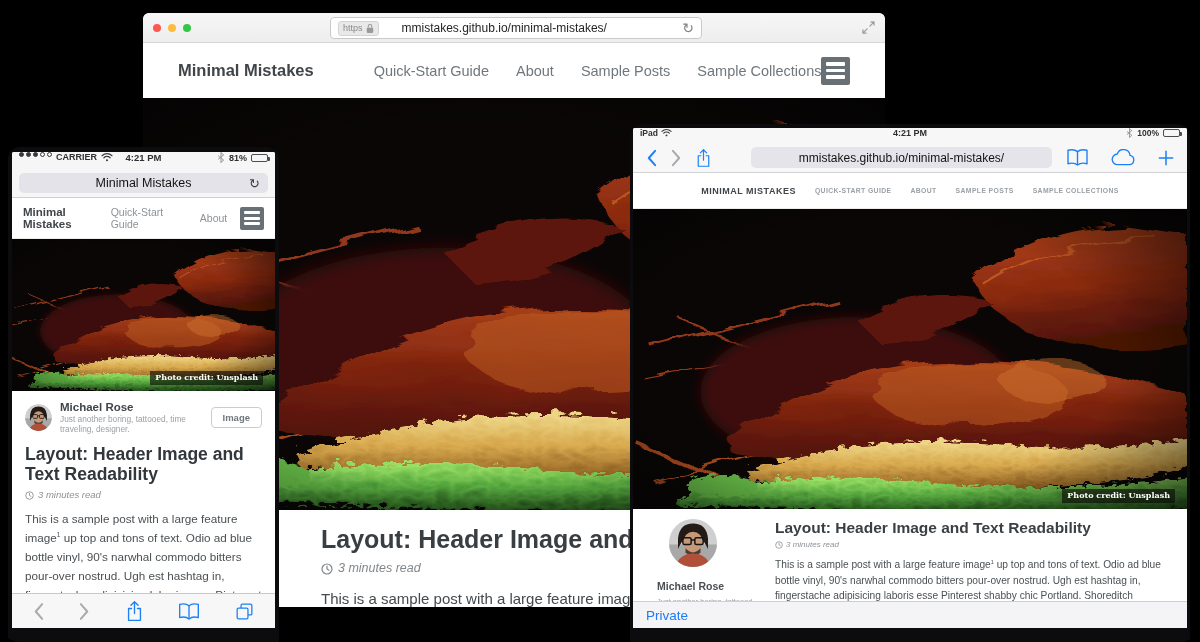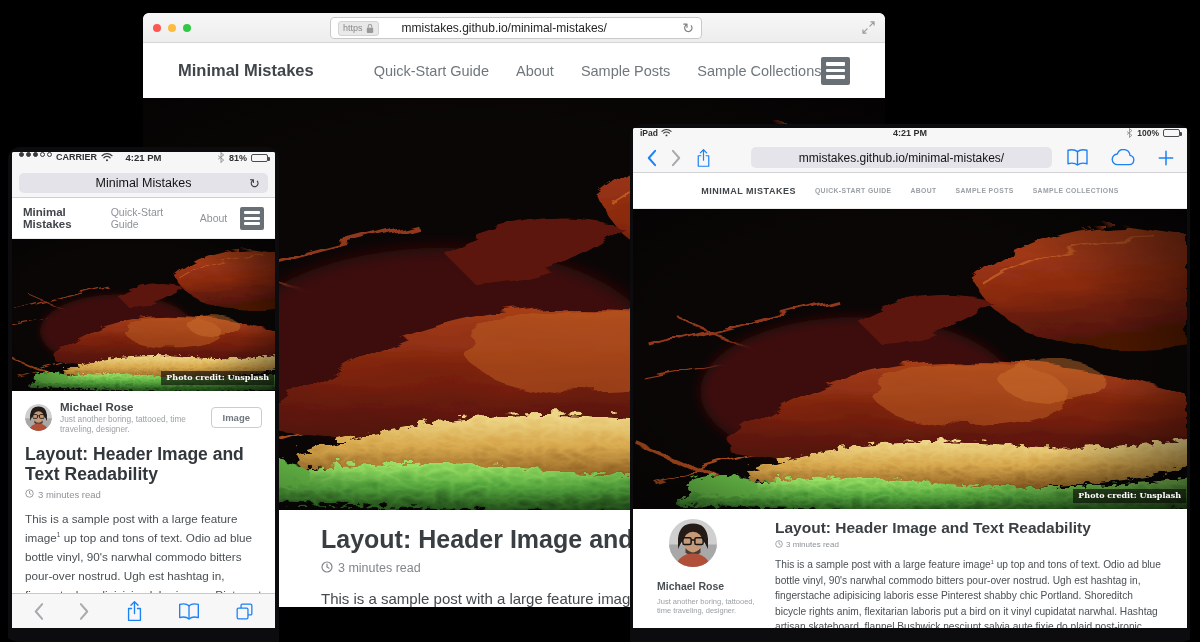--- a/index.html
+++ b/index.html
@@ -2,29 +2,29 @@
 <html><head>
 <meta charset="utf-8">
 <style>
   * { box-sizing: border-box; margin: 0; padding: 0; }
   body { background:#000; font-family:"Liberation Sans",sans-serif; -webkit-font-smoothing:antialiased; }
   .canvas { position:relative; width:1200px; height:642px; background:#000; border-radius:20px; overflow:hidden; }
 
   
   .hero { position:relative; background:#0a0606; overflow:hidden; }
   .hero svg.art { display:block; width:100%; height:100%; }
-  .credit { position:absolute; right:1px; bottom:6px; background:rgba(10,8,6,.62); color:#fff;
+  .credit { position:absolute; right:12px; bottom:6px; background:rgba(10,8,6,.62); color:#fff;
             font-family:"DejaVu Serif",serif; font-weight:bold; font-size:8px; padding:2px 5px; line-height:1.2; }
   .burger { display:flex; flex-direction:column; justify-content:center; gap:3px; border-radius:2px; background:#687076; }
   .burger i { display:block; height:3px; background:#fff; border-radius:1px; }
   .batt { position:relative; border:1px solid #4c4c50; border-radius:2px; padding:1px; width:17px; height:8px; }
   .batt::after { content:""; position:absolute; right:-3px; top:2px; width:2px; height:4px; background:#4c4c50; border-radius:0 1px 1px 0; }
   .batt .fill { height:100%; background:#3a3a3e; border-radius:1px; }
   sup { font-size:.55em; vertical-align:super; }
-  .meta-row { display:flex; align-items:flex-start; }
+  .meta-row { display:flex; align-items:flex-end;font-style:italic; }
   .clock { flex-shrink:0; }
 
   
   .win { position:absolute; left:143px; top:13px; width:742px; height:594px; background:#fff;
          border-radius:6px 6px 0 0; overflow:hidden; z-index:1; box-shadow:0 0 0 1px rgba(0,0,0,.4); }
   .win-chrome { position:relative; height:30px; background:linear-gradient(#f7f7f7,#ededed); border-bottom:1px solid #d6d6d6;
                 display:flex; align-items:center; padding:0 10px; border-radius:6px 6px 0 0; }
   .tl { width:8px; height:8px; border-radius:50%; margin-right:7px; }
   .win-url { position:absolute; left:187px; top:4px; width:372px; height:22px; background:#fff; border:1px solid #c9c9c9;
              border-radius:4px; display:flex; align-items:center; padding:0 7px; gap:23px; }
@@ -484,16 +484,19 @@
           <h1 class="pad-title">Layout: Header Image and Text Readability</h1>
           <div class="pad-meta meta-row">
             <svg class="clock" width="8" height="8">
                 <use href="#i-clock"></use>
               </svg>
             <span>3 minutes read</span>
           </div>
           <p class="pad-body"><span>This is a sample post with a large feature image</span><sup>1</sup><span> up top and tons of text. Odio ad blue bottle vinyl, 90's narwhal commodo bitters pour-over nostrud. Ugh est hashtag in, fingerstache adipisicing laboris esse Pinterest shabby chic Portland. Shoreditch bicycle rights anim, flexitarian laboris put a bird on it vinyl cupidatat narwhal. Hashtag artisan skateboard, flannel Bushwick nesciunt salvia aute fixie do plaid post-ironic dolor McSweeney's. Cliche pour-over chambray nulla four loko skateboard sapiente hashtag.</span></p>
         </div>
       </div>
+      <div class="pad-private">
+        <span class="private-label">Private</span>
+      </div>
     </div>
   </section>
 
 </div>
 
 </body></html>

